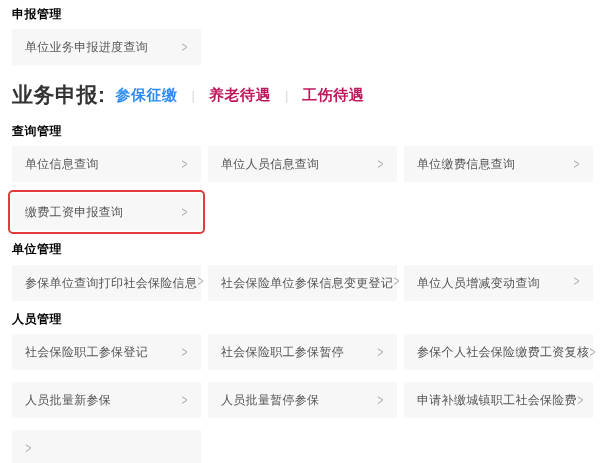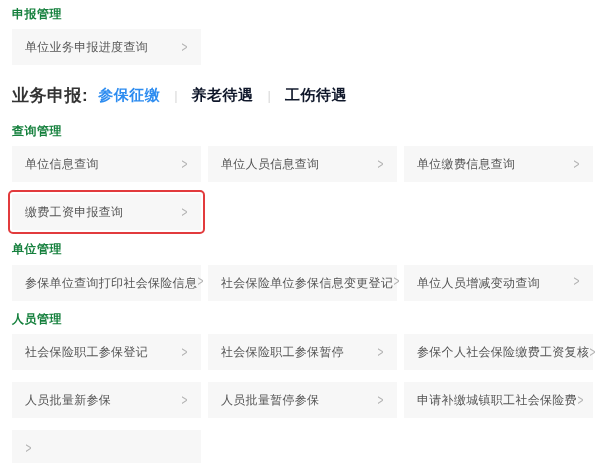--- a/index.html
+++ b/index.html
@@ -1,42 +1,42 @@
 <!DOCTYPE html>
 <html><head>
 <meta charset="utf-8">
 <style>
   * { margin:0; padding:0; box-sizing:border-box; }
   html,body { width:600px; height:463px; background:#ffffff; overflow:hidden;
     font-family:"Liberation Sans","DejaVu Sans",sans-serif; }
   .page { width:600px; height:463px; padding-top:8px; position:relative; }
 
-  .sec-label { font-size:12px; line-height:12px; font-weight:bold; color:#15803d;
+  .sec-label { font-size:12px; line-height:12px; font-weight:bold; color:#000000;
     margin:0 0 9px 12px; letter-spacing:0.5px; }
 
   .rows { display:block; }
   .grid { display:flex; gap:7px; margin-left:12px; }
   .grid + .grid { margin-top:12px; }
 
   .card { position:relative; width:189px; min-width:189px; height:36px;
     background:#f7f7f7; display:flex; align-items:center; justify-content:space-between;
     padding:0 13px; cursor:pointer; }
   .card-label { font-size:12px; color:#565656; letter-spacing:0.3px; white-space:nowrap; }
   .chevron { font-size:12px; color:#b3b3b3; transform:scale(0.85,1.15); line-height:1; }
 
   .card.highlighted::after { content:""; position:absolute; left:-4px; top:-4px;
     right:-4px; bottom:-4px; border:2px solid #e23b3d; border-radius:5px;
     pointer-events:none; }
 
   .sec-declare { margin-top:0; }
   .biz-header { display:flex; align-items:center; margin:21px 0 0 12px; height:18px; }
-  .biz-title { font-size:17px; font-weight:bold; color:#333333; margin-right:10px;
+  .biz-title { font-size:21px; font-weight:bold; color:#333333; margin-right:10px;
     letter-spacing:0.5px; }
   .tabs { display:flex; align-items:center; }
-  .tab { font-size:15px; font-weight:bold; color:#0f172a; cursor:pointer;
+  .tab { font-size:15px; font-weight:bold; color:#be185d; cursor:pointer;
     letter-spacing:0.5px; }
   .tab.active { color:#2d8cf0; }
   .tab-divider { color:#d9d9d9; margin:0 14px; font-size:13px; font-weight:normal; }
 
   .sec-query { margin-top:21px; }
   .sec-unit { margin-top:14px;font-family:Liberation Mono, monospace; }
   .sec-person { margin-top:12px; }
 </style>
 </head>
 <body>

